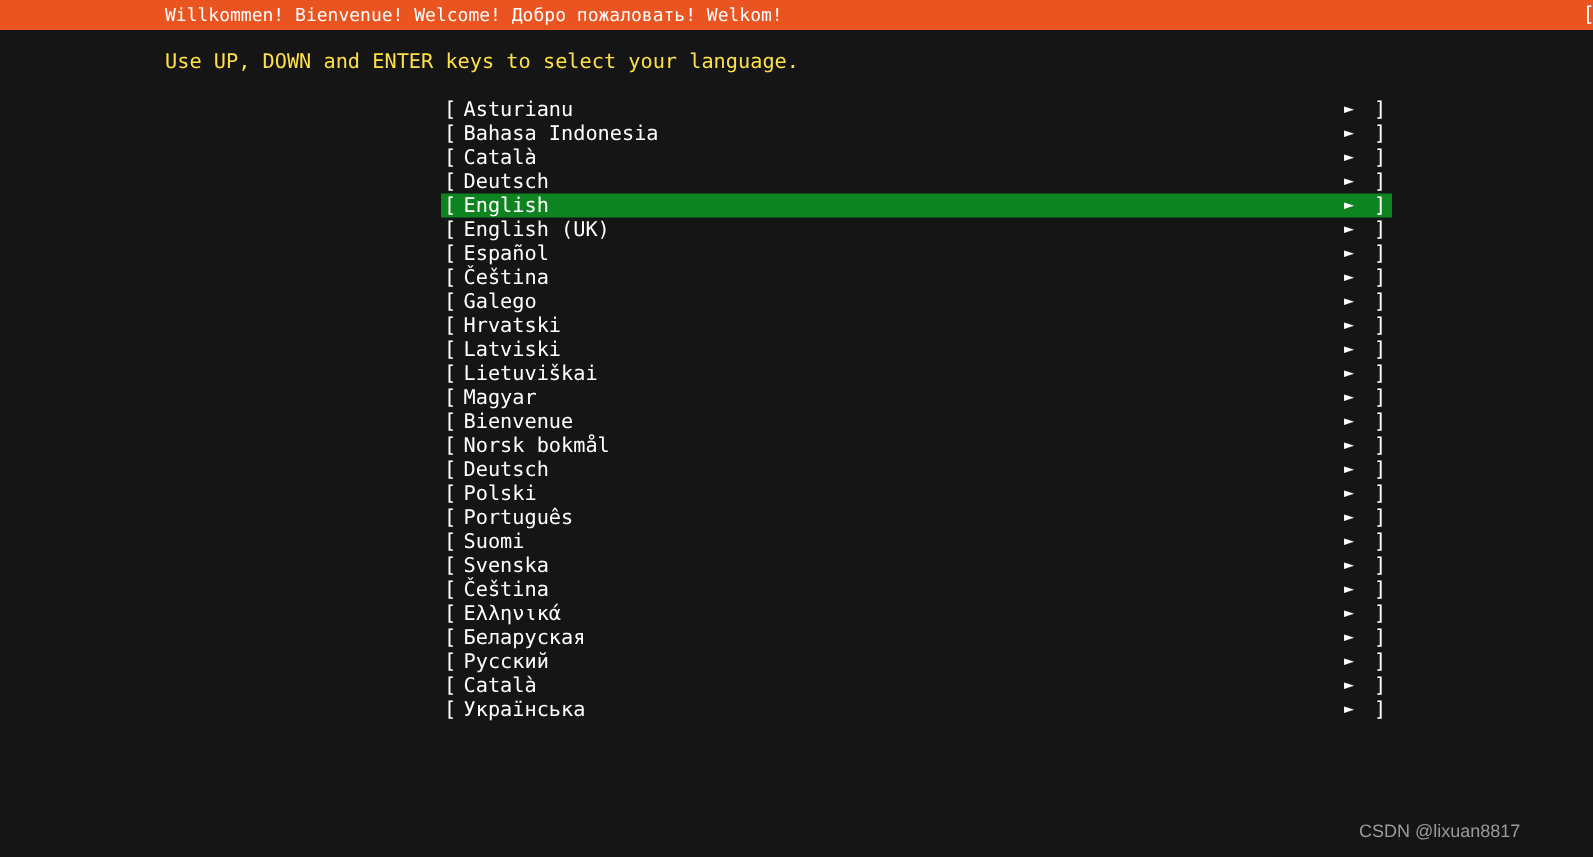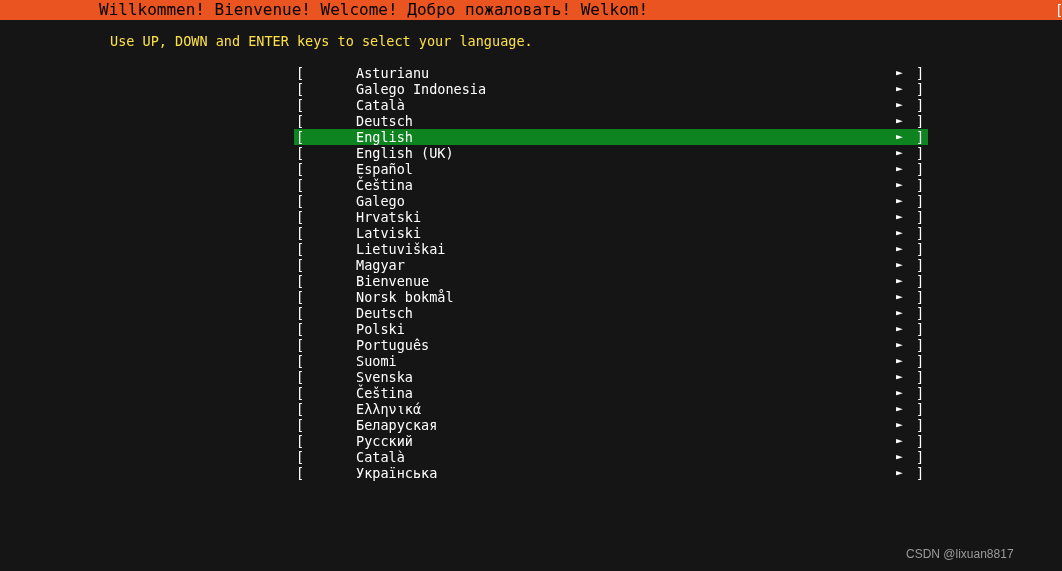--- a/index.html
+++ b/index.html
@@ -23,25 +23,25 @@
     top: 0;
     left: 0;
     width: 1062px;
     height: 20px;
     background: #e95420;
     overflow: hidden;
     white-space: pre;
   }
   #header-title {
     position: absolute;
-    left: 99px;
+    left: 110px;
     top: 2px;
-    font-size: 16px;
+    font-size: 12px;
     line-height: 16px;
-    color: #000000;
+    color: #ffffff;
     white-space: pre;
     letter-spacing: 0px;
   }
   #header-edge-bracket {
     position: absolute;
     left: 1055px;
     top: 2px;
     font-size: 13.5px;
     line-height: 16px;
     color: #ffffff;
@@ -80,21 +80,20 @@
   }
   .row-open-bracket {
     position: absolute;
     left: 2px;
     top: 0;
   }
   .row-label {
     position: absolute;
     left: 15px;
     top: 0;
-    margin-left: 47px;
   }
   .row-arrow {
     position: absolute;
     left: 602px;
     top: 0;
     font-size: 11px;
   }
   .row-close-bracket {
     position: absolute;
     left: 622px;
@@ -118,21 +117,21 @@
 
 <div id="header-bar">
   <span id="header-title">Willkommen! Bienvenue! Welcome! Добро пожаловать! Welkom!</span>
   <span id="header-edge-bracket">[</span>
 </div>
 
 <div id="instruction">Use UP, DOWN and ENTER keys to select your language.</div>
 
 <div id="language-list">
     <div class="lang-row"><span class="row-open-bracket">[</span><span class="row-label">Asturianu</span><span class="row-arrow">►</span><span class="row-close-bracket">]</span></div>
-    <div class="lang-row"><span class="row-open-bracket">[</span><span class="row-label">Galego Indonesia</span><span class="row-arrow">►</span><span class="row-close-bracket">]</span></div>
+    <div class="lang-row"><span class="row-open-bracket">[</span><span class="row-label">Bahasa Indonesia</span><span class="row-arrow">►</span><span class="row-close-bracket">]</span></div>
     <div class="lang-row"><span class="row-open-bracket">[</span><span class="row-label">Català</span><span class="row-arrow">►</span><span class="row-close-bracket">]</span></div>
     <div class="lang-row"><span class="row-open-bracket">[</span><span class="row-label">Deutsch</span><span class="row-arrow">►</span><span class="row-close-bracket">]</span></div>
     <div class="lang-row selected"><span class="row-open-bracket">[</span><span class="row-label">English</span><span class="row-arrow">►</span><span class="row-close-bracket">]</span></div>
     <div class="lang-row"><span class="row-open-bracket">[</span><span class="row-label">English (UK)</span><span class="row-arrow">►</span><span class="row-close-bracket">]</span></div>
     <div class="lang-row"><span class="row-open-bracket">[</span><span class="row-label">Español</span><span class="row-arrow">►</span><span class="row-close-bracket">]</span></div>
     <div class="lang-row"><span class="row-open-bracket">[</span><span class="row-label">Čeština</span><span class="row-arrow">►</span><span class="row-close-bracket">]</span></div>
     <div class="lang-row"><span class="row-open-bracket">[</span><span class="row-label">Galego</span><span class="row-arrow">►</span><span class="row-close-bracket">]</span></div>
     <div class="lang-row"><span class="row-open-bracket">[</span><span class="row-label">Hrvatski</span><span class="row-arrow">►</span><span class="row-close-bracket">]</span></div>
     <div class="lang-row"><span class="row-open-bracket">[</span><span class="row-label">Latviski</span><span class="row-arrow">►</span><span class="row-close-bracket">]</span></div>
     <div class="lang-row"><span class="row-open-bracket">[</span><span class="row-label">Lietuviškai</span><span class="row-arrow">►</span><span class="row-close-bracket">]</span></div>

